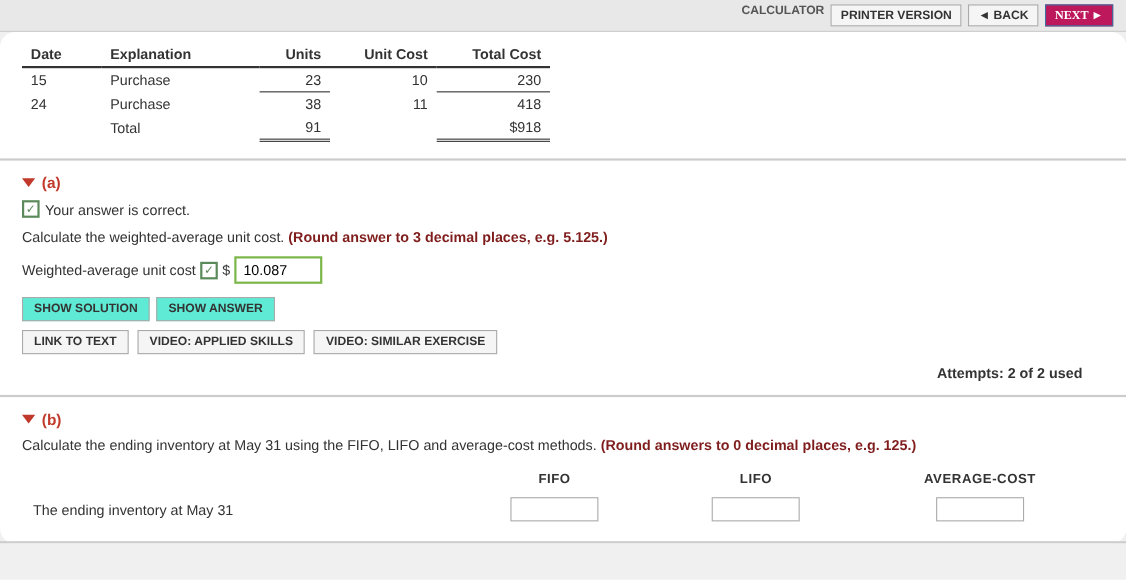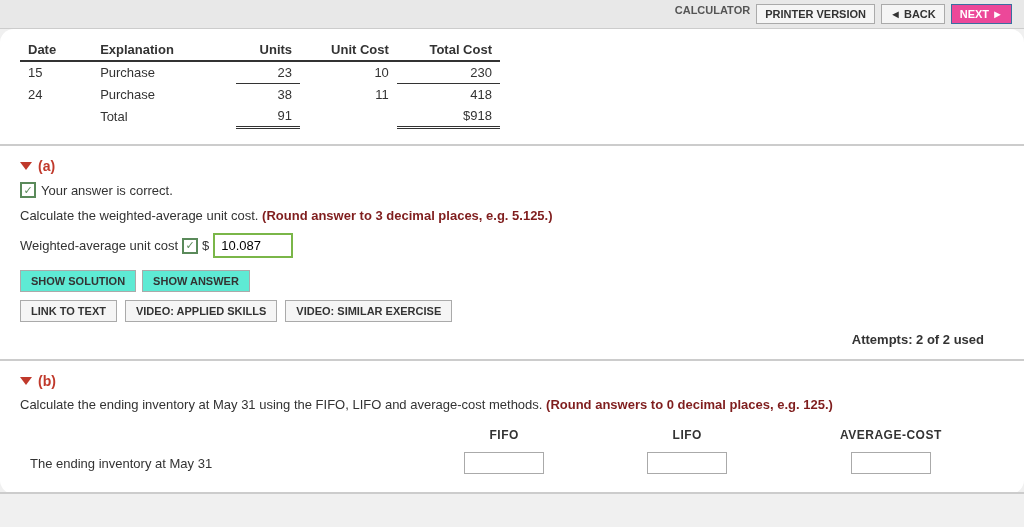--- a/index.html
+++ b/index.html
@@ -20,23 +20,24 @@
     .top-bar-btn {
       background: #f5f5f5;
       border: 1px solid #aaa;
       padding: 3px 8px;
       font-size: 11px;
       cursor: pointer;
       color: #333;
       font-weight: bold;
     }
     .top-bar-btn.next-btn {
-      background: #ec4899;
+      background: #be185d;
       color: white;
       border-color: #3a6fa0;
+      font-family: Liberation Serif, serif;
     }
     .top-bar-label {
       font-size: 11px;
       font-weight: bold;
       color: #555;
     }
     .main-content {
       background: white;
       margin: 0;
       padding: 0;

